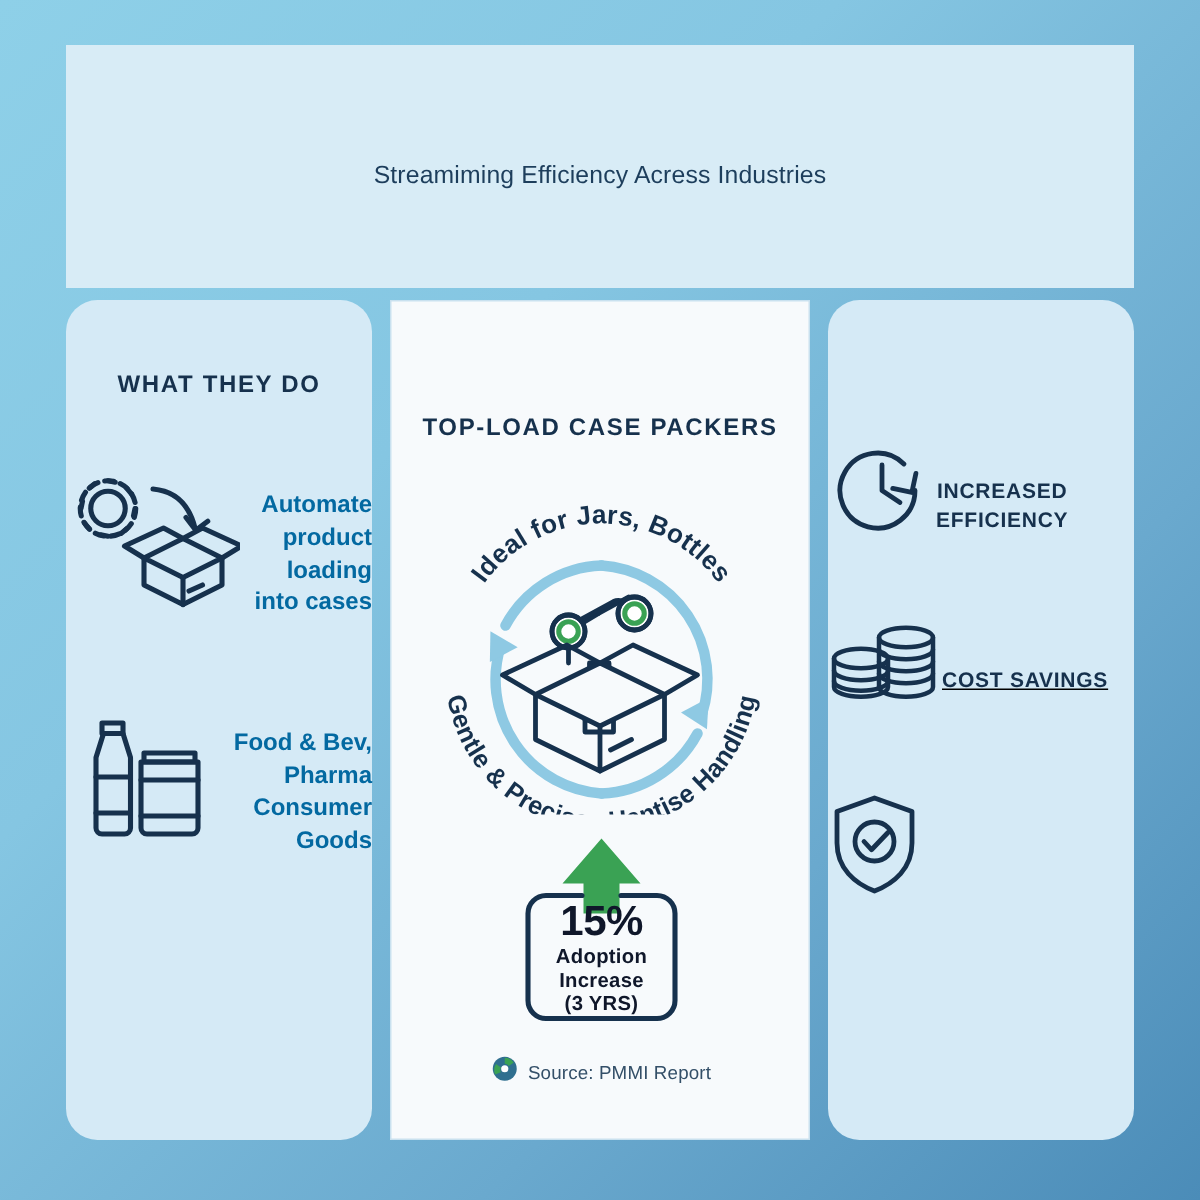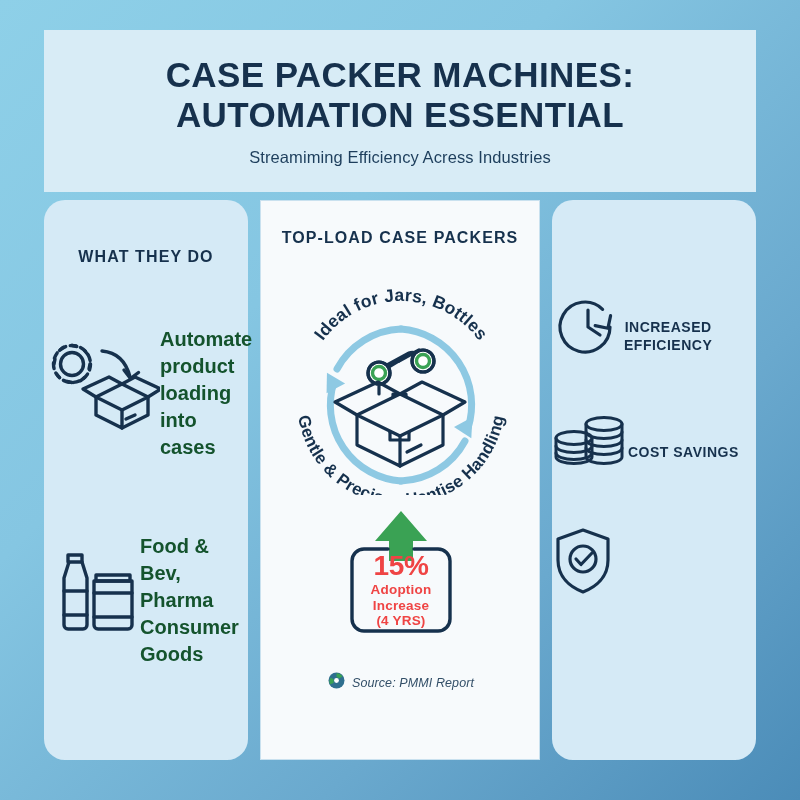--- a/index.html
+++ b/index.html
@@ -72,41 +72,41 @@
   .col-side {
     width: 204px;
     background: #d5eaf6;
     padding-top: 48px;
     border-radius: 21px;
   }
   .col-center {
     width: 280px;
     background: #f7fafc;
     border: 1px solid #c9e1ef;
-    padding-top: 28px;
+    padding-top: 76px;
   }
   .col-head {
     color: #16314d;
     font-size: 16px;
     font-weight: bold;
     letter-spacing: 1.1px;
     text-align: center;
     text-transform: uppercase;
   }
   .feature {
     display: flex;
     flex-direction: row;
     align-items: center;
   }
   .feature-caption {
-    color: #14532d;
-    font-size: 20px;
+    color: #0369a1;
+    font-size: 16px;
     font-weight: bold;
     line-height: 1.35;
-    text-align: left;
+    text-align: right;
     margin-top: 14px;
     white-space: pre-line;
   }
   .benefit-caption {
     color: #16314d;
     font-size: 14px;
     font-weight: bold;
     letter-spacing: 0.5px;
     line-height: 1.3;
     text-align: center;
@@ -115,21 +115,21 @@
     white-space: pre-line;
   }
   .icon-wrap { display: block; }
 
   
   .left-f1 { margin-top: 46px; }
   .left-f2 { margin-top: 58px; }
 
   
   .right-b1 { margin-top: 46px; }
-  .right-b2 { margin-top: 48px; }
+  .right-b2 { margin-top: 48px; text-decoration: underline; }
   .right-b3 { margin-top: 48px; }
 
   
   .cycle {
     position: relative;
     width: 280px;
     height: 230px;
     margin-top: 18px;
   }
   .cycle svg { position: absolute; left: 0; top: 0; }
@@ -143,59 +143,54 @@
     align-items: center;
   }
   .stat-graphic { position: relative; width: 150px; height: 135px; }
   .stat-graphic svg { position: absolute; left: 0; top: 0; }
   .stat-text {
     position: absolute;
     left: 0;
     top: 42px;
     width: 150px;
     text-align: center;
-    color: #ef4444;
+    color: #0f172a;
   }
   .stat-number {
     font-size: 28px;
     font-weight: bold;
     line-height: 1.05;
     letter-spacing: -0.4px;
   }
   .stat-label {
     font-size: 13.5px;
     font-weight: bold;
     line-height: 1.12;
     letter-spacing: 0.2px;
     margin-top: 2px;
     white-space: pre-line;
   }
   .source-row {
     display: flex;
     align-items: center;
     gap: 7px;
-    margin-top: 28px;
-    font-style: italic;
+    margin-top: 12px;
   }
   .source-text {
     color: #334f68;
     font-size: 12.5px;
     letter-spacing: 0.1px;
   }
 </style>
 </head>
 <body>
 
 <div class="canvas">
 
   <div class="header">
-    <h1 class="title">
-      <span>Case Packer Machines:</span>
-      <span class="title-line2">Automation Essential</span>
-    </h1>
     <div class="subtitle">Streamiming Efficiency Acress Industries</div>
   </div>
 
   <div class="columns">
 
     <div class="col col-side">
       <div class="col-head">What They Do</div>
 
       <div class="feature left-f1">
         <span class="icon-wrap">
@@ -305,21 +300,21 @@
             </g>
 
             <g fill="none" stroke="#16314d" stroke-width="3.4" stroke-linecap="round">
               <path d="M62 40 h-24 a12 12 0 0 0 -12 12 v58 a12 12 0 0 0 12 12 h74 a12 12 0 0 0 12 -12 v-58 a12 12 0 0 0 -12 -12 h-24"></path>
             </g>
           </svg>
           <div class="stat-text">
             <div class="stat-number">15%</div>
             <div class="stat-label">Adoption
 Increase
-(4 YRS)</div>
+(3 YRS)</div>
           </div>
         </div>
 
         <div class="source-row">
           <span>
             <svg width="17" height="17" viewBox="0 0 17 17">
               <circle cx="8.5" cy="8.5" r="8" fill="#2f6f8f"></circle>
               <path d="M8.5 1.2 a7.3 7.3 0 0 1 6 3.2 l-3.3 2.2 a3.4 3.4 0 0 0 -2.7 -1.4 z" fill="#3aa254"></path>
               <path d="M2.1 12.4 a7.3 7.3 0 0 1 0.6 -7 l3.3 2.2 a3.4 3.4 0 0 0 -0.2 3.2 z" fill="#3aa254"></path>
               <circle cx="8.5" cy="8.5" r="2.4" fill="#ffffff"></circle>

